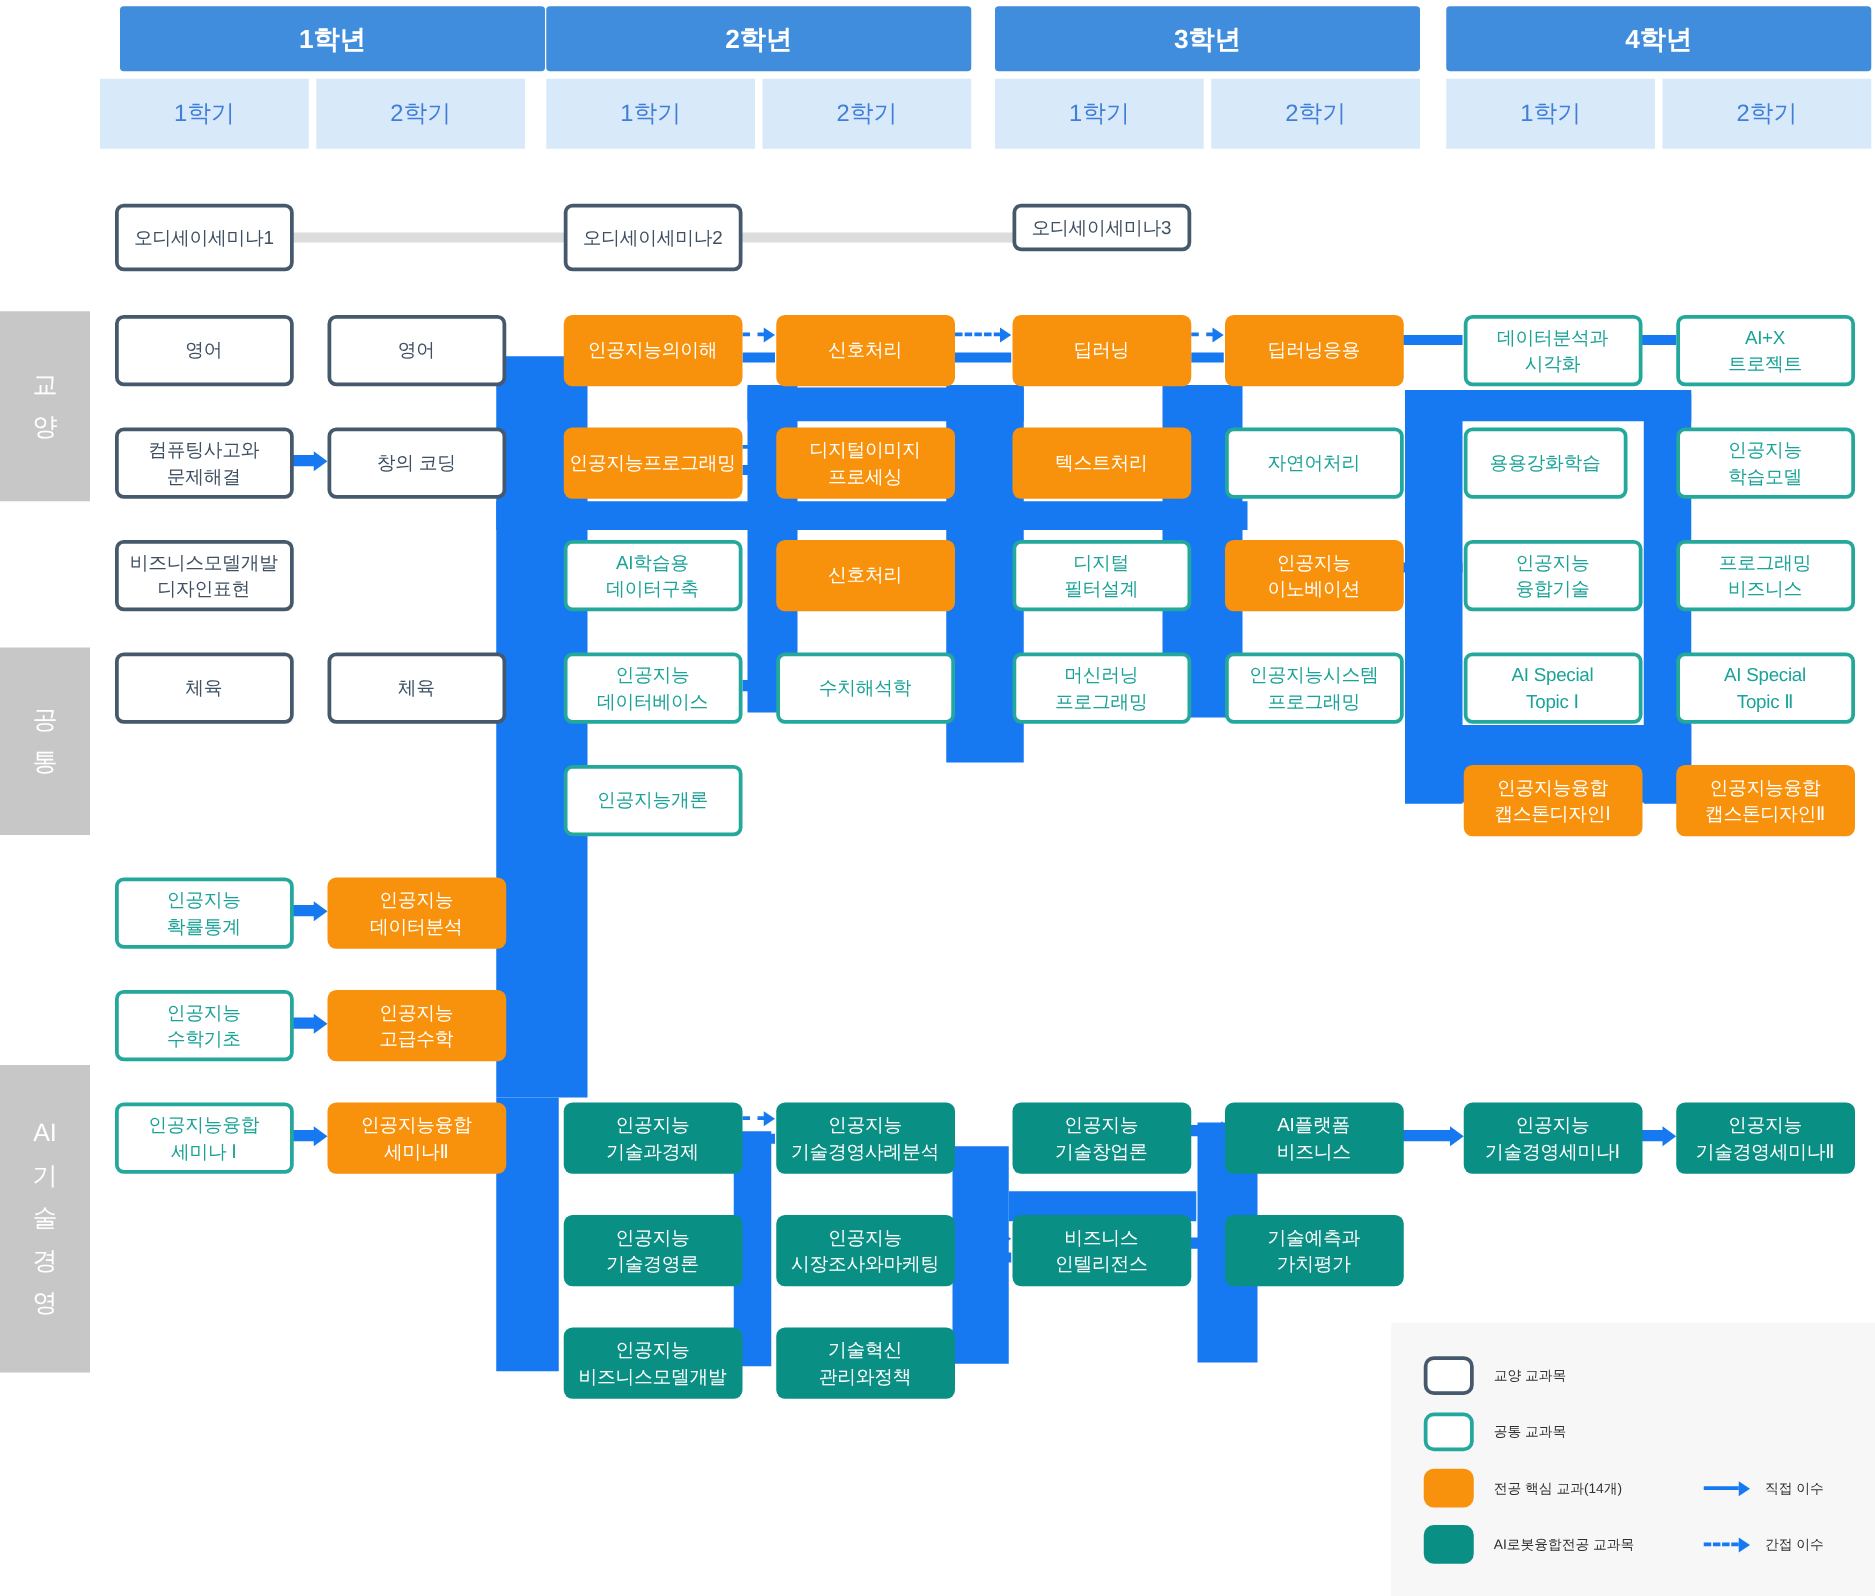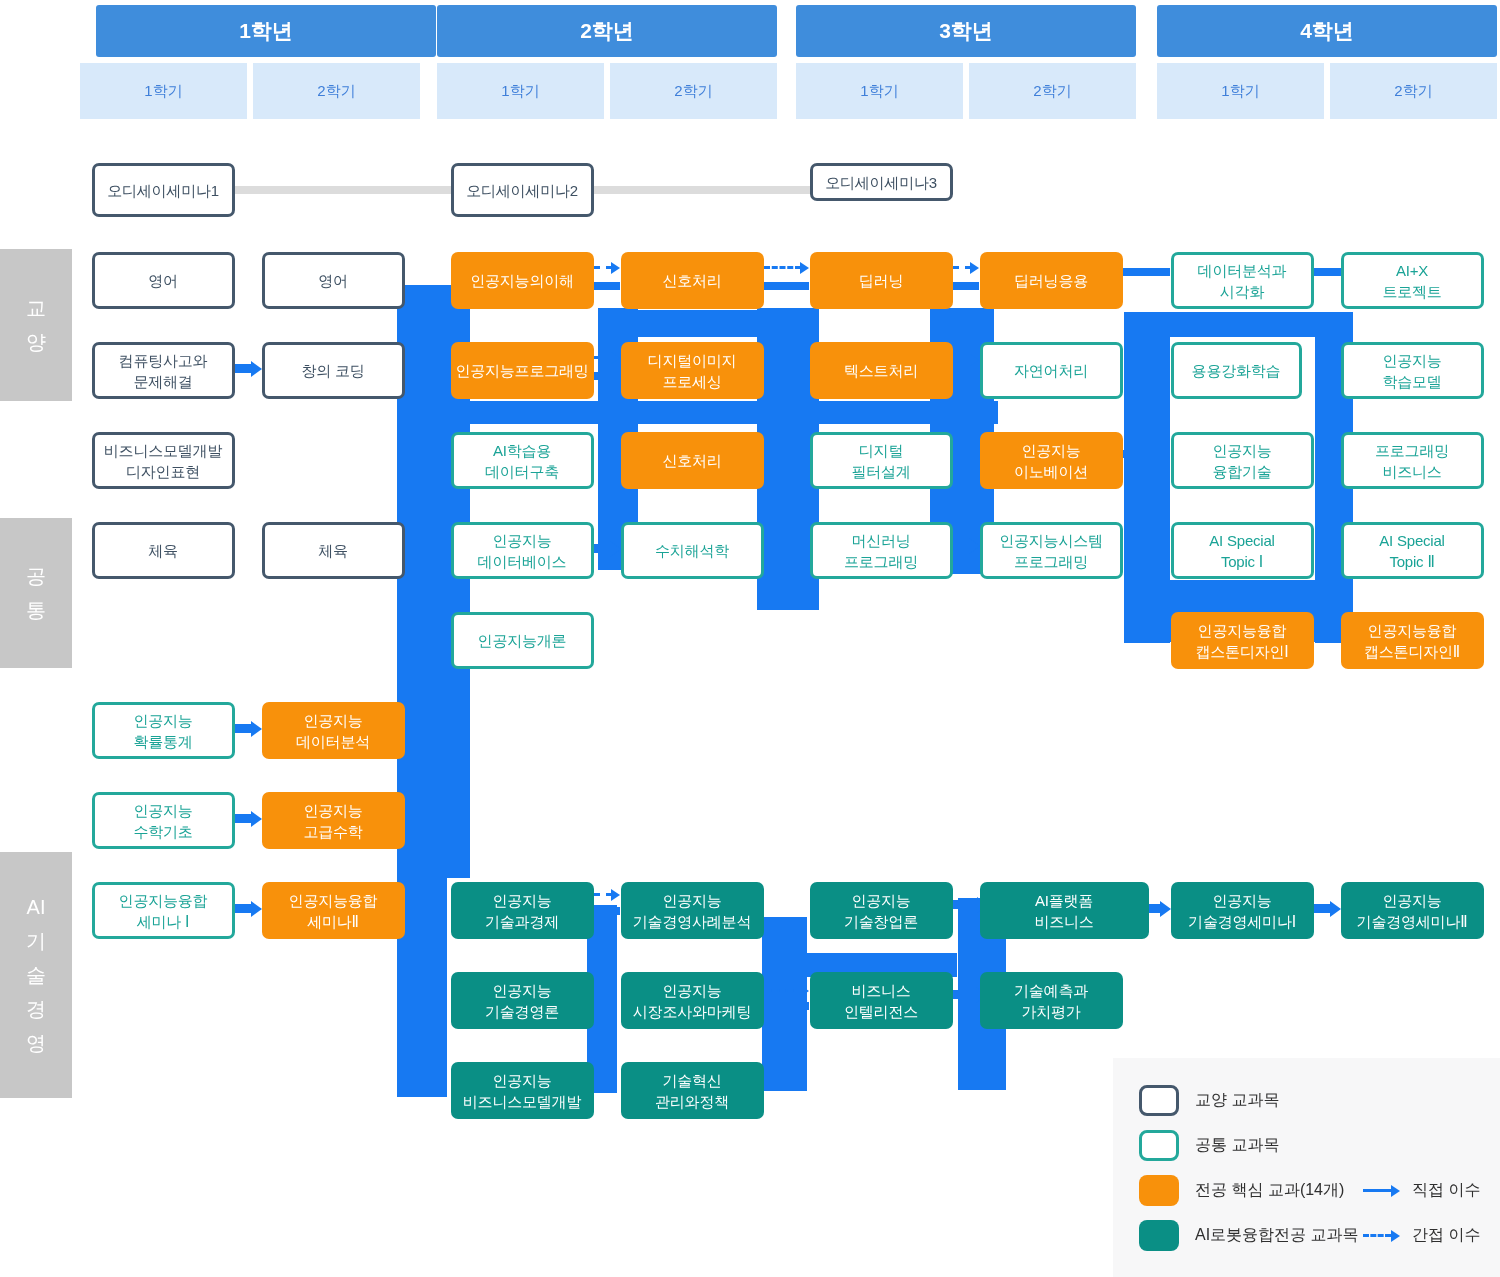--- a/index.html
+++ b/index.html
@@ -2,21 +2,21 @@
 <html><head>
 <meta charset="utf-8">
 <style>
   html,body{margin:0;padding:0;background:#ffffff;}
   .stage{position:relative;width:1500px;height:1277px;background:#ffffff;overflow:hidden;
          font-family:"Liberation Sans","DejaVu Sans",sans-serif;}
   .abs{position:absolute;box-sizing:border-box;}
   
   .year-bar{background:#3F8DDC;color:#fff;font-size:21px;font-weight:bold;
             display:flex;align-items:center;justify-content:center;border-radius:3px;}
-  .sem-cell{background:#D8E9FA;color:#3F7FD9;font-size:15px;
+  .sem-cell{background:#D8E9FA;color:#3F7FD9;font-size:19px;
             display:flex;align-items:center;justify-content:center;}
   
   .sec-label{background:#C7C7C7;color:#ffffff;font-size:20px;line-height:34px;
              display:flex;align-items:center;justify-content:center;text-align:center;
              white-space:pre-line;}
   
   .band{background:#1779F2;}
   .grayline{background:#DCDCDC;}
   .shaft{background:#1779F2;}
   .dashshaft{height:0;border-top:3px dashed #1779F2;background:transparent;}
@@ -32,21 +32,21 @@
   .box.cm{background:#ffffff;border:3px solid #23A89B;color:#1AA396;}
   .box.core{background:#F8910B;color:#ffffff;}
   .box.mgmt{background:#0A8F85;color:#ffffff;}
   
   .legend-panel{background:#F7F7F8;}
   .legend-swatch{border-radius:8px;}
   .legend-swatch.ge{background:#fff;border:3px solid #45586C;}
   .legend-swatch.cm{background:#fff;border:3px solid #23A89B;}
   .legend-swatch.core{background:#F8910B;}
   .legend-swatch.mgmt{background:#0A8F85;}
-  .legend-label{color:#2F2F2F;font-size:16px;display:flex;align-items:center;}
+  .legend-label{color:#2F2F2F;font-size:11px;display:flex;align-items:center;}
   .legend-arrow-line{height:0;border-top:3px solid #1779F2;}
   .legend-arrow-line.dashed{border-top-style:dashed;}
 </style>
 </head>
 <body>
 
 <div class="stage">
   <div id="headers">
       <div class="abs year-bar" style="left: 96px; top: 5px; width: 340px; height: 52px;">1학년</div>
       <div class="abs sem-cell" style="left: 80px; top: 63px; width: 167px; height: 56px;">1학기</div>
@@ -194,21 +194,21 @@
       <div class="abs box mgmt" style="left: 809.5px; top: 882px; width: 143px; height: 57px;">인공지능
 기술창업론</div>
       <div class="abs box mgmt" style="left: 809.5px; top: 972px; width: 143px; height: 57px;">비즈니스
 인텔리전스</div>
       <div class="abs box core" style="left: 979.5px; top: 252px; width: 143px; height: 57px;">딥러닝응용</div>
       <div class="abs box cm" style="left: 979.5px; top: 342px; width: 143px; height: 57px;">자연어처리</div>
       <div class="abs box core" style="left: 979.5px; top: 432px; width: 143px; height: 57px;">인공지능
 이노베이션</div>
       <div class="abs box cm" style="left: 979.5px; top: 522px; width: 143px; height: 57px;">인공지능시스템
 프로그래밍</div>
-      <div class="abs box mgmt" style="left: 979.5px; top: 882px; width: 169px; height: 57px;">AI플랫폼
+      <div class="abs box mgmt" style="left: 979.5px; top: 882px; width: 143px; height: 57px;">AI플랫폼
 비즈니스</div>
       <div class="abs box mgmt" style="left: 979.5px; top: 972px; width: 143px; height: 57px;">기술예측과
 가치평가</div>
       <div class="abs box cm" style="left: 1170.5px; top: 252px; width: 143px; height: 57px;">데이터분석과
 시각화</div>
       <div class="abs box cm" style="left: 1170.5px; top: 342px; width: 131px; height: 57px;">용용강화학습</div>
       <div class="abs box cm" style="left: 1170.5px; top: 432px; width: 143px; height: 57px;">인공지능
 융합기술</div>
       <div class="abs box cm" style="left: 1170.5px; top: 522px; width: 143px; height: 57px;">AI Special
 Topic Ⅰ</div>

